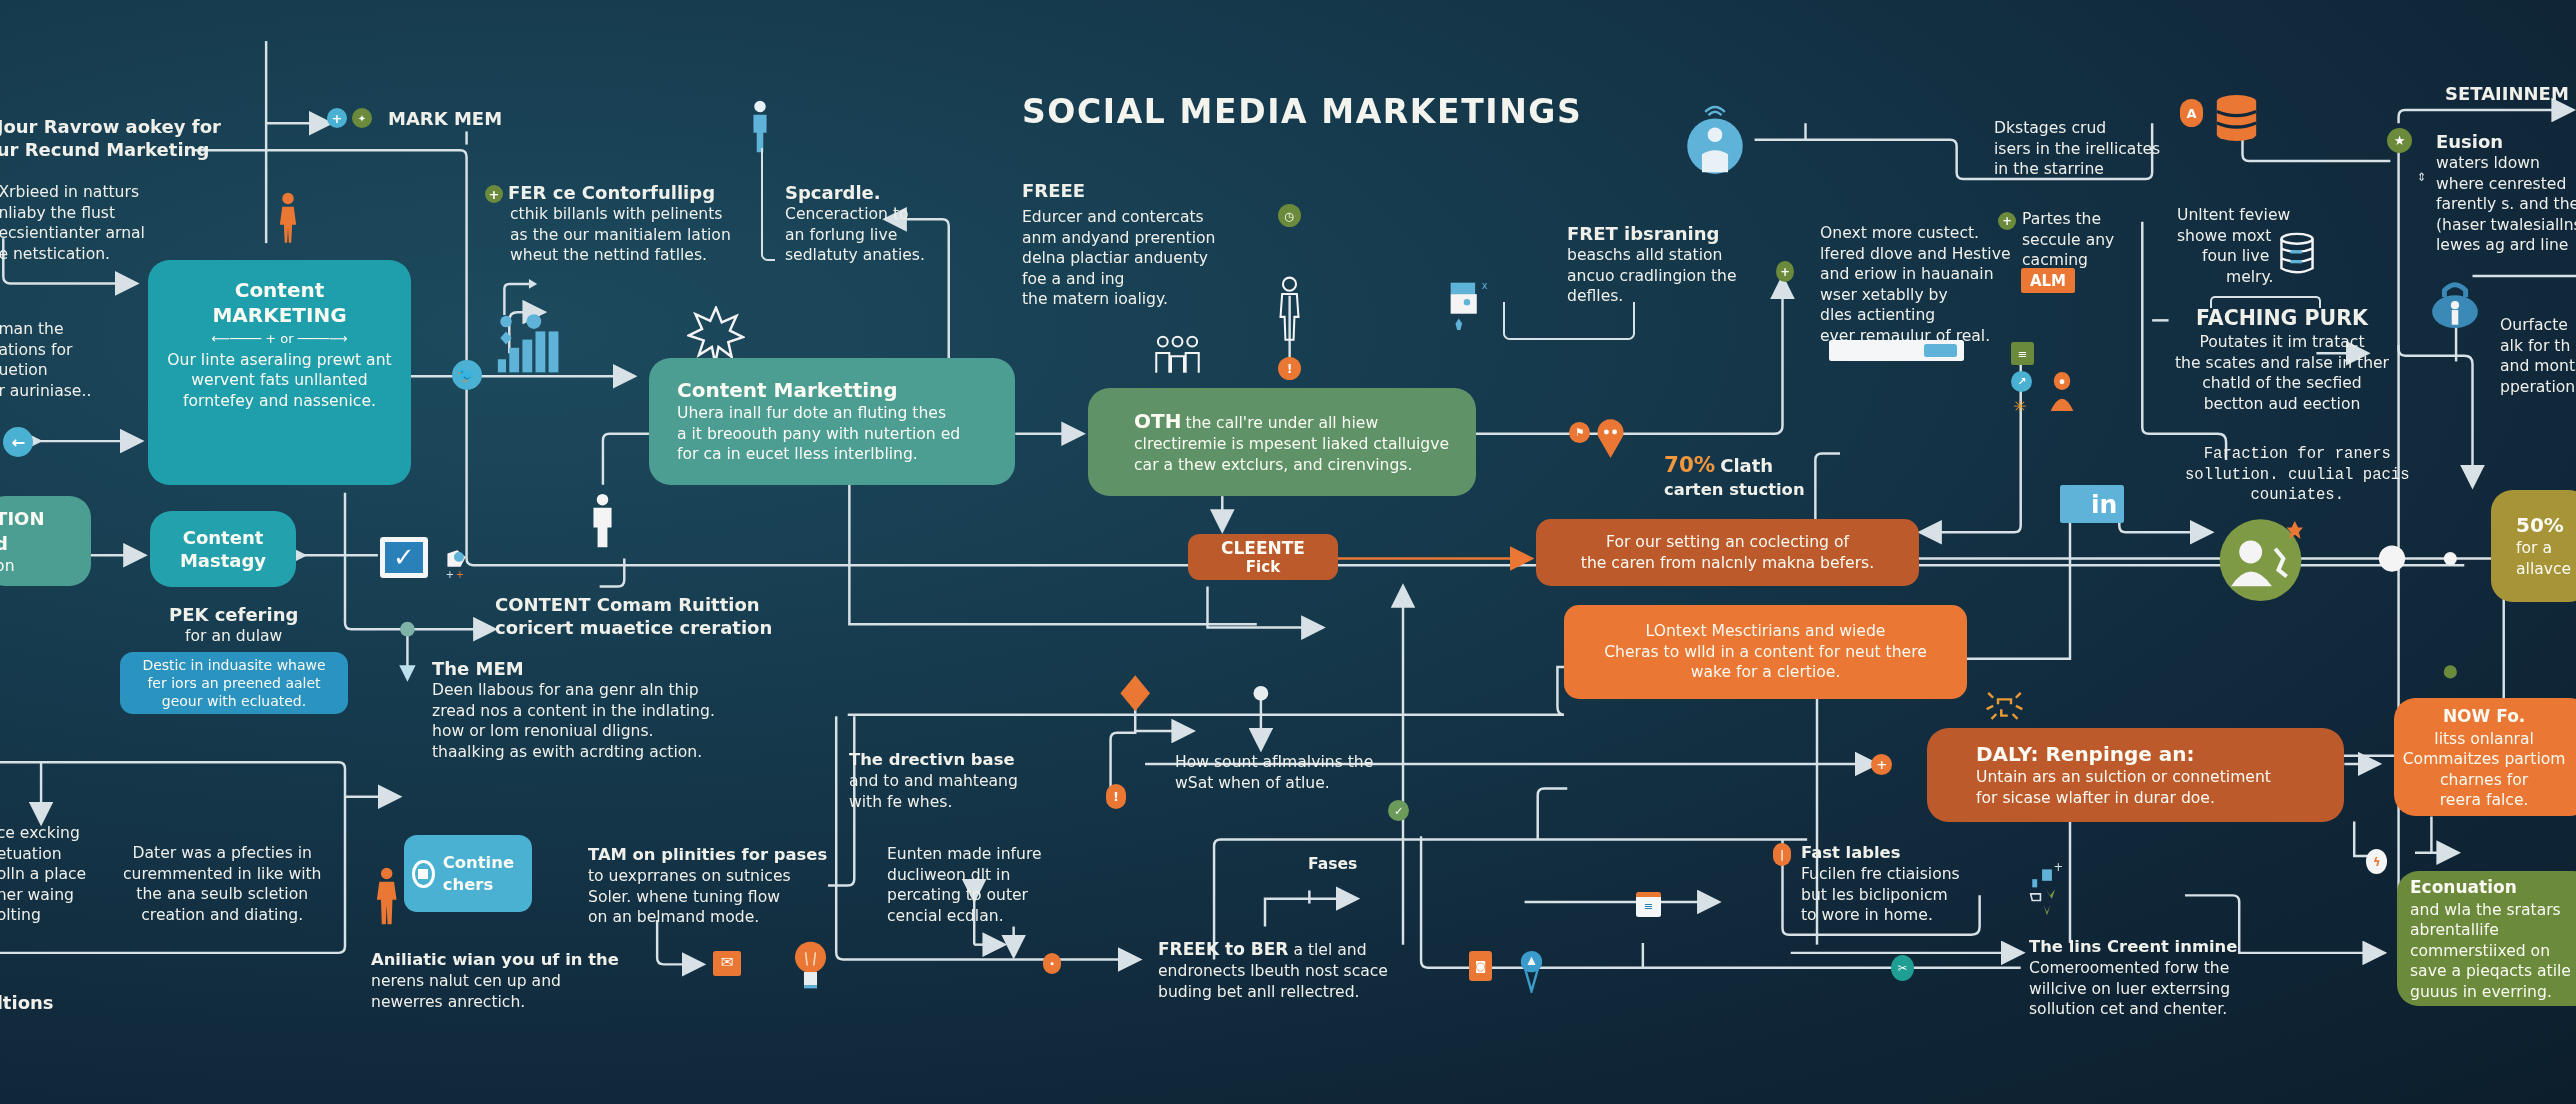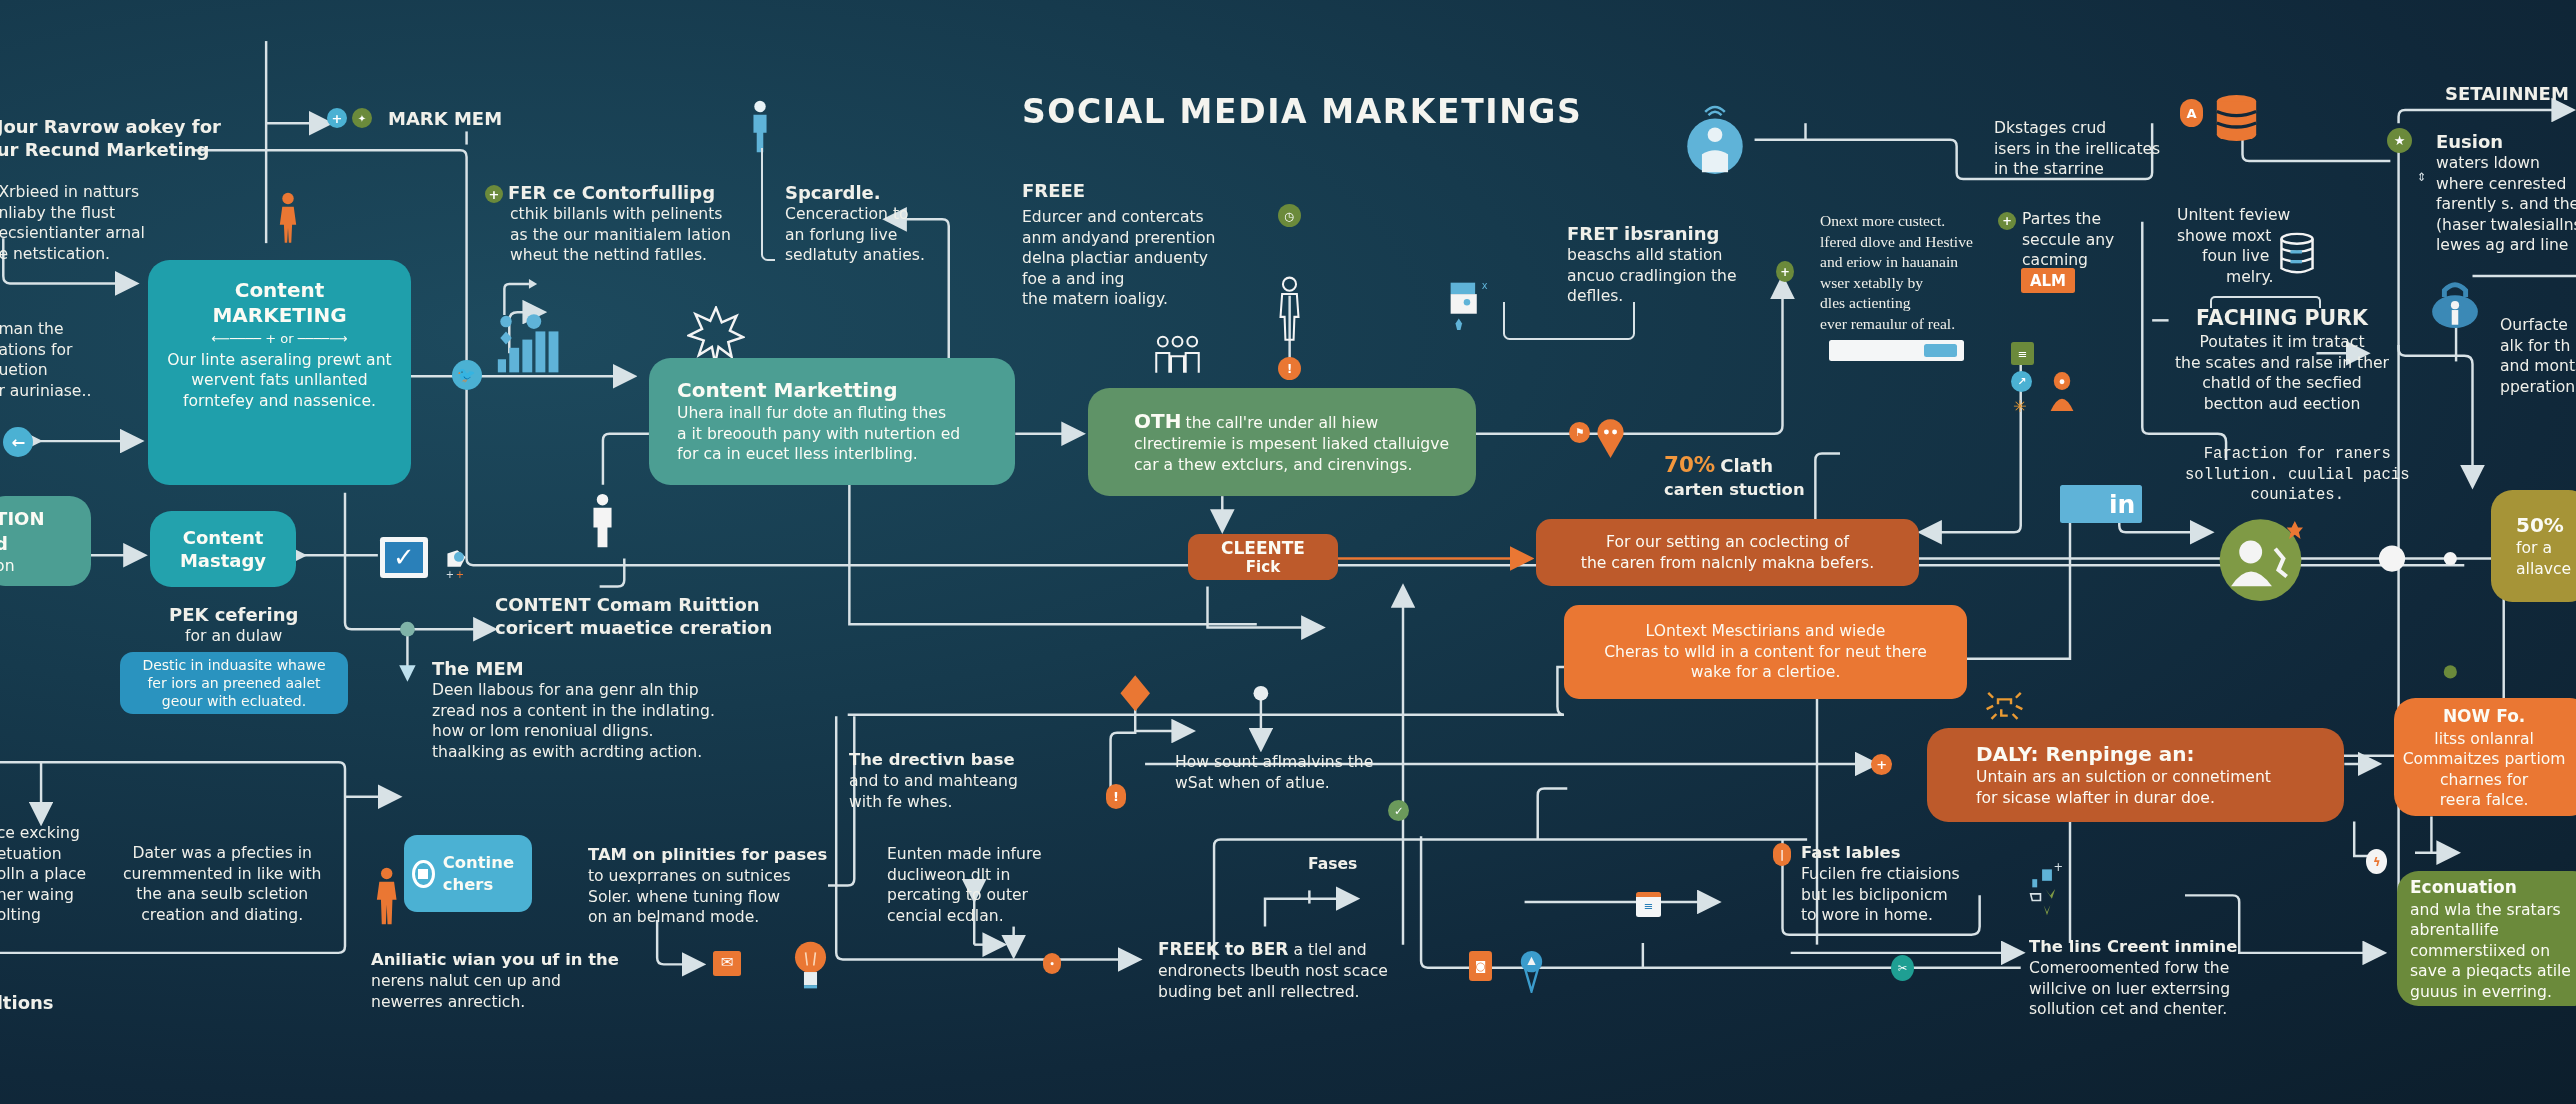--- a/index.html
+++ b/index.html
@@ -300,21 +300,21 @@
 <div class="abs" style="left:2216px;top:95px;width:41px;height:46px;">
   <svg width="41" height="46" viewBox="0 0 50 56">
       <ellipse cx="25" cy="8" rx="24" ry="8" fill="#ea7733"></ellipse>
       <rect x="1" y="8" width="48" height="40" fill="#ea7733"></rect>
       <ellipse cx="25" cy="48" rx="24" ry="8" fill="#ea7733"></ellipse>
       <path d="M1,20 Q25,30 49,20 M1,34 Q25,44 49,34" stroke="#10283a" stroke-width="4" fill="none"></path>
     </svg>
 </div>
 
 <div class="ic olive" style="left:1776px;top:261px;width:18px;height:21.4px;font-size:11.5px;">+</div>
-<div class="txt" style="left:1820px;top:211px;font-family:Liberation Serif, serif;">
+<div class="txt" style="left:1820px;top:223px;">
   <div>Onext more custect.</div>
   <div>lfered dlove and Hestive</div>
   <div>and eriow in hauanain</div>
   <div>wser xetablly by</div>
   <div>dles actienting</div>
   <div>ever remaulur of real.</div>
 </div>
 <div class="abs" style="left:1829px;top:340px;width:135px;height:21.4px;background:#f4f6f7;border-radius:2.5px;">
   <div style="position:absolute;right:6.6px;top:4.1px;width:33px;height:13px;background:#5fb3d8;border-radius:2.5px;"></div>
 </div>
@@ -391,21 +391,21 @@
   <div>and monts</div>
   <div>pperation</div>
 </div>
 
 <div class="txt" style="left:2185px;top:444px;text-align:center;font-family:Liberation Mono, monospace;">
   <div>Faraction for raners</div>
   <div>sollution. cuulial pacis</div>
   <div>couniates.</div>
 </div>
 
-<div class="abs" style="left:2060px;top:485px;width:82px;height:38px;background:#5fb3d8;border-radius:2.5px;color:#fff;font-weight:bold;font-size:25px;display:flex;align-items:center;justify-content:flex-end;padding-right:6.6px;box-sizing:border-box;">in</div>
+<div class="abs" style="left:2060px;top:485px;width:64px;height:38px;background:#5fb3d8;border-radius:2.5px;color:#fff;font-weight:bold;font-size:25px;display:flex;align-items:center;justify-content:flex-end;padding-right:6.6px;box-sizing:border-box;">in</div>
 
 <div class="abs" style="left:2218px;top:516px;width:85px;height:85px;">
   <svg width="85" height="85" viewBox="0 0 104 104">
       <circle cx="52" cy="54" r="50" fill="#7f9a45"></circle>
       <circle cx="40" cy="44" r="14" fill="#f4f4f4"></circle>
       <path d="M16,86 Q40,50 66,86 z" fill="#f4f4f4"></path>
       <path d="M70,40 L80,52 L74,66 L84,74" stroke="#f4f4f4" stroke-width="5" fill="none"></path>
       <path d="M94,6 L98,14 L104,14 L99,20 L101,28 L94,23 L87,28 L89,20 L84,14 L90,14 z" fill="#ea7733"></path>
     </svg>
 </div>

